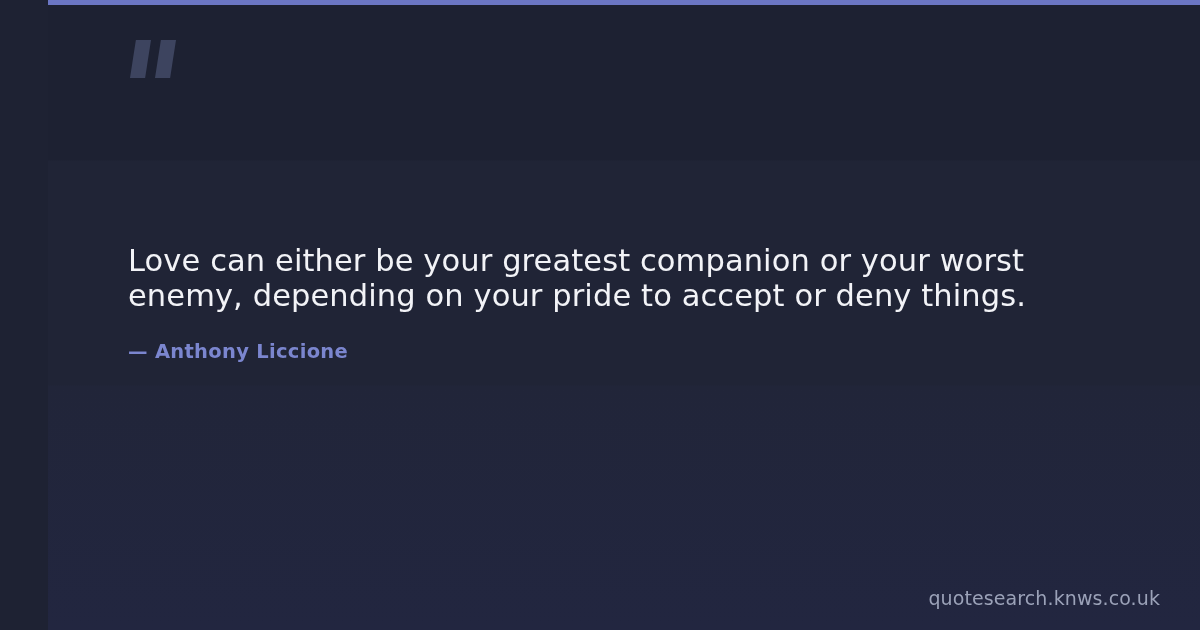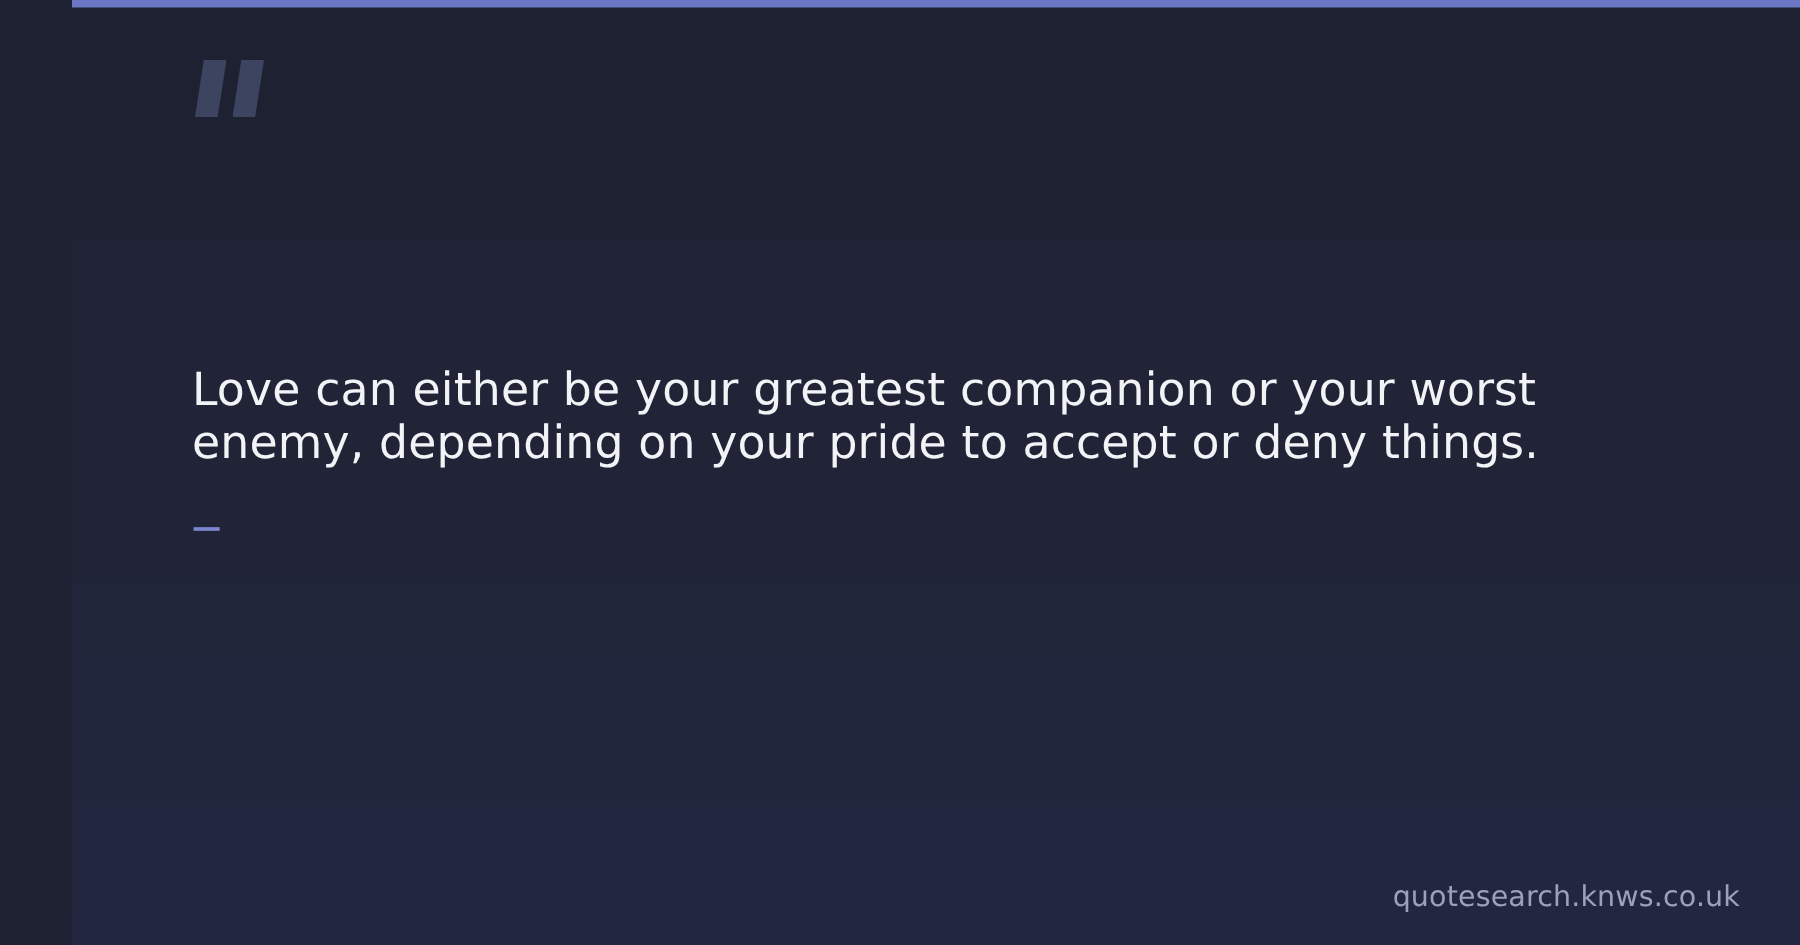--- a/index.html
+++ b/index.html
@@ -116,17 +116,18 @@
   <div id="quote-mark">
     <span class="qbar one"></span>
     <span class="qbar two"></span>
   </div>
 
   <p id="quote-text">Love can either be your greatest companion or your worst enemy, depending on your pride to accept or deny things.</p>
 
   <div id="attribution">
     <span class="dash">—</span>
     <span class="sep"> </span>
+    <span class="author-name">Anthony Liccione</span>
   </div>
 
   <div id="watermark">quotesearch.knws.co.uk</div>
 
 </div>
 
 </body></html>

